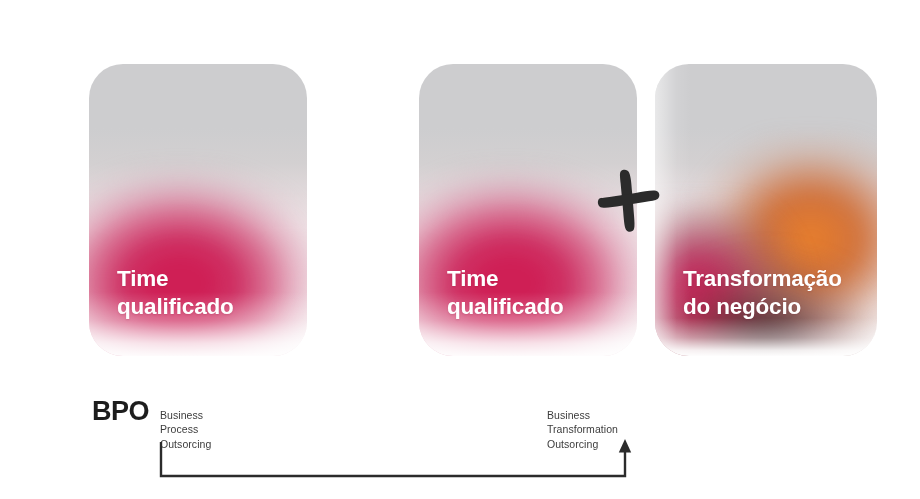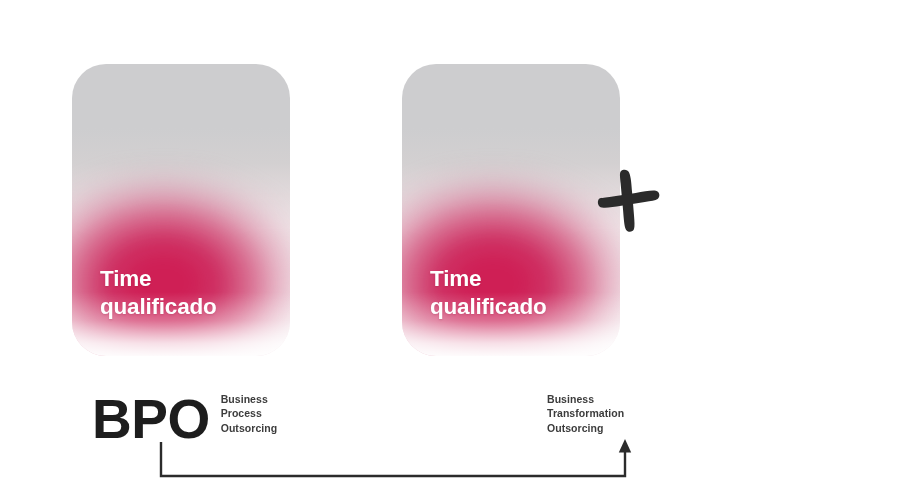--- a/index.html
+++ b/index.html
@@ -23,20 +23,21 @@
     height: 499px;
     background: #ffffff;
   }
 
   
   .card {
     position: absolute;
     border-radius: 34px;
     overflow: hidden;
     isolation: isolate;
+    margin-left: 17px;
   }
 
   
   .card .base {
     position: absolute;
     inset: 0;
     background: linear-gradient(180deg,
                 #cdcdcf 0%,
                 #cdcdcf 22%,
                 #d3d0d1 34%,
@@ -168,33 +169,34 @@
     z-index: 20;
   }
 
   
   .acronym-block {
     position: absolute;
     display: flex;
     align-items: flex-start;
   }
   .acronym {
-    font-size: 55px;
+    font-size: 27px;
     font-weight: 700;
     color: #1d1d1d;
     letter-spacing: -0.5px;
     line-height: 1;
+    margin-top: 6px;
   }
   .expansion {
     margin-left: 11px;
-    margin-top: 0;
+    margin-top: 16px;
     font-size: 10.5px;
     line-height: 1.38;
     color: #3c3c3c;
-    font-weight: 700;
+    font-weight: 400;
     white-space: pre-line;
     letter-spacing: 0.05px;
   }
 
   
   #connector {
     position: absolute;
     left: 158px;
     top: 436px;
     width: 486px;
@@ -216,20 +218,30 @@
   </div>
 
   <div class="card" id="card-2" style="left:402px; top:64px; width:218px; height:292px;">
     <div class="base"></div>
     <div class="crimson"></div>
     <div class="bottomfade"></div>
     <div class="card-label">Time
 qualificado</div>
   </div>
 
+  <div class="card card3" id="card-3" style="left:638px; top:64px; width:222px; height:292px;">
+    <div class="base"></div>
+    <div class="c3-orange"></div>
+    <div class="c3-crimson"></div>
+    <div class="c3-dark"></div>
+    <div class="c3-sidefade"></div>
+    <div class="c3-bottomfade"></div>
+    <div class="card-label">Transformação
+do negócio</div>
+  </div>
 
   <svg id="plus-mark" viewBox="0 0 74 74">
     <g transform="rotate(-7 37 37)">
       <path d="M33.4 7.5
                C 36.0 5.6, 40.3 6.3, 41.4 9.8
                C 42.9 14.6, 42.3 22.0, 42.0 29.6
                C 41.8 35.4, 41.5 43.9, 41.1 52.6
                C 40.8 59.3, 40.6 64.0, 39.4 66.6
                C 37.9 69.8, 32.6 69.6, 31.3 66.0
                C 30.0 62.5, 30.6 54.5, 30.9 46.0

